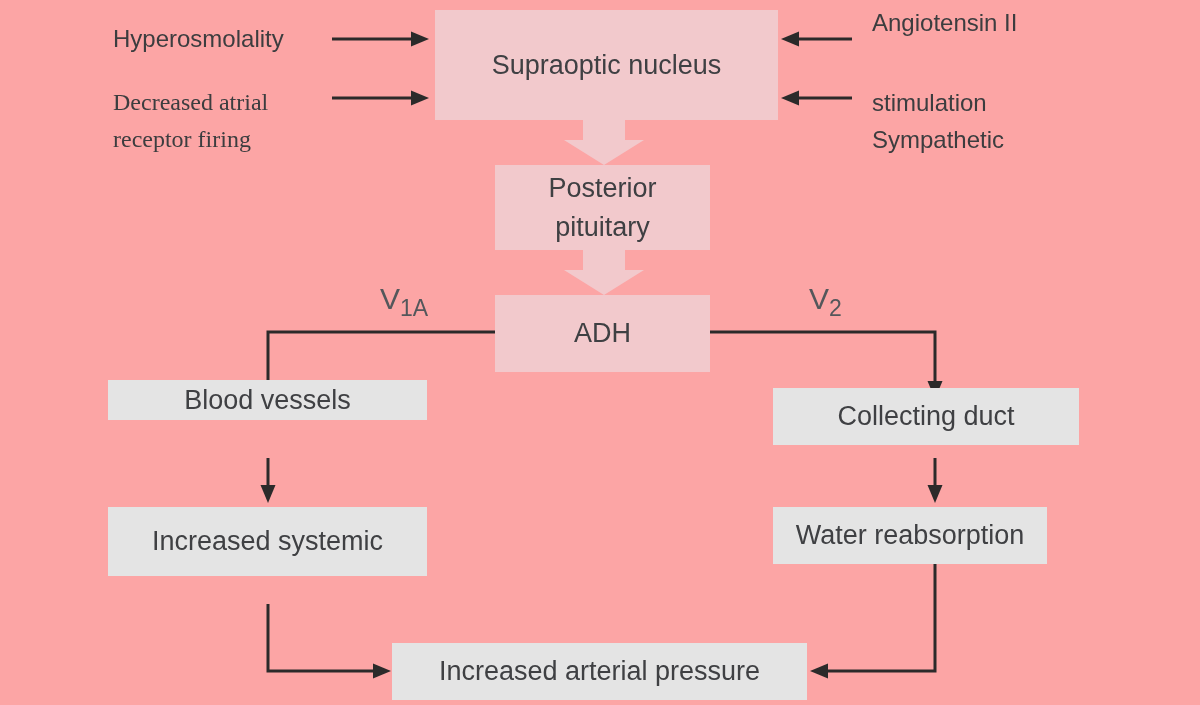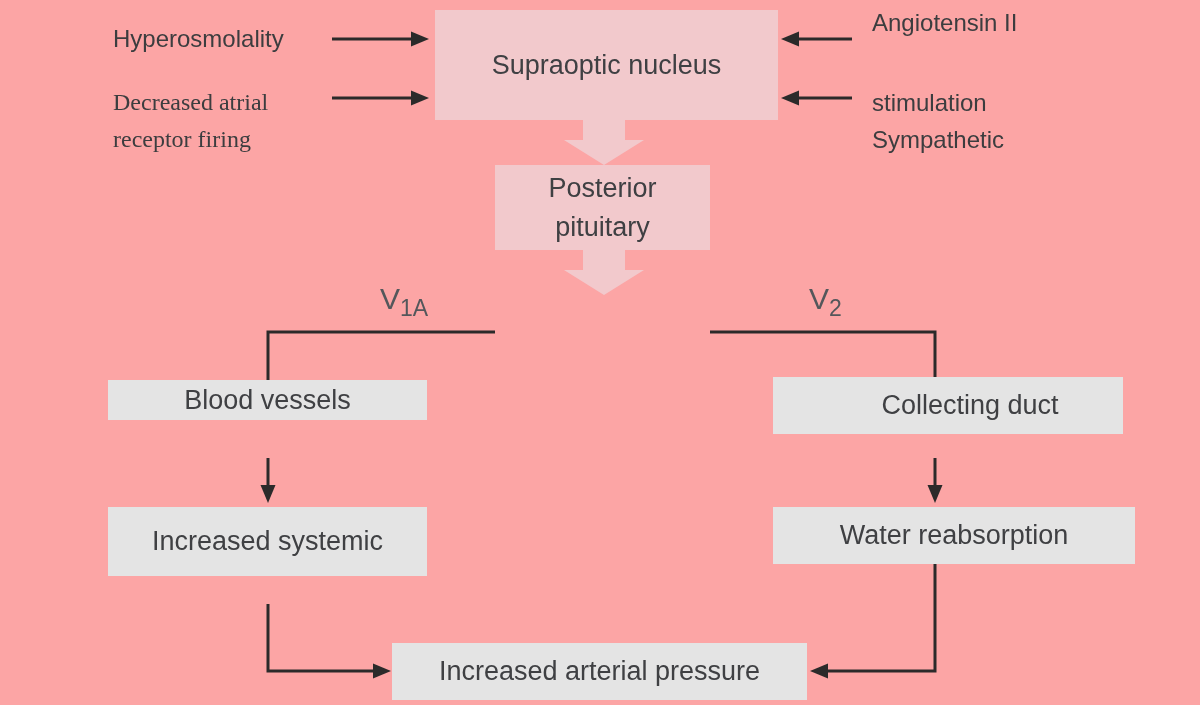--- a/index.html
+++ b/index.html
@@ -115,30 +115,33 @@
     <span>V</span><span class="sub">2</span>
   </div>
 
   <div class="box pink" style="left:435px; top:10px; width:343px; height:110px;">
     <span class="ln">Supraoptic nucleus</span>
   </div>
   <div class="box pink" style="left:495px; top:165px; width:215px; height:85px;">
     <span class="ln">Posterior</span>
     <span class="ln">pituitary</span>
   </div>
+  <div class="box pink" style="left:495px; top:295px; width:215px; height:77px;">
+    <span class="ln">ADH</span>
+  </div>
 
   <div class="box gray" style="left:108px; top:380px; width:319px; height:40px;">
     <span class="ln">Blood vessels</span>
   </div>
   <div class="box gray" style="left:108px; top:507px; width:319px; height:69px;">
     <span class="ln">Increased systemic</span>
   </div>
-  <div class="box gray" style="left:773px; top:377px; width:306px; height:57px;padding-left:44px;">
+  <div class="box gray" style="left:773px; top:388px; width:306px; height:57px;">
     <span class="ln">Collecting duct</span>
   </div>
-  <div class="box gray" style="left:773px; top:507px; width:362px; height:57px;">
+  <div class="box gray" style="left:773px; top:507px; width:274px; height:57px;">
     <span class="ln">Water reabsorption</span>
   </div>
   <div class="box gray" style="left:392px; top:643px; width:415px; height:57px;">
     <span class="ln">Increased arterial pressure</span>
   </div>
 
 </div>
 
 </body></html>

